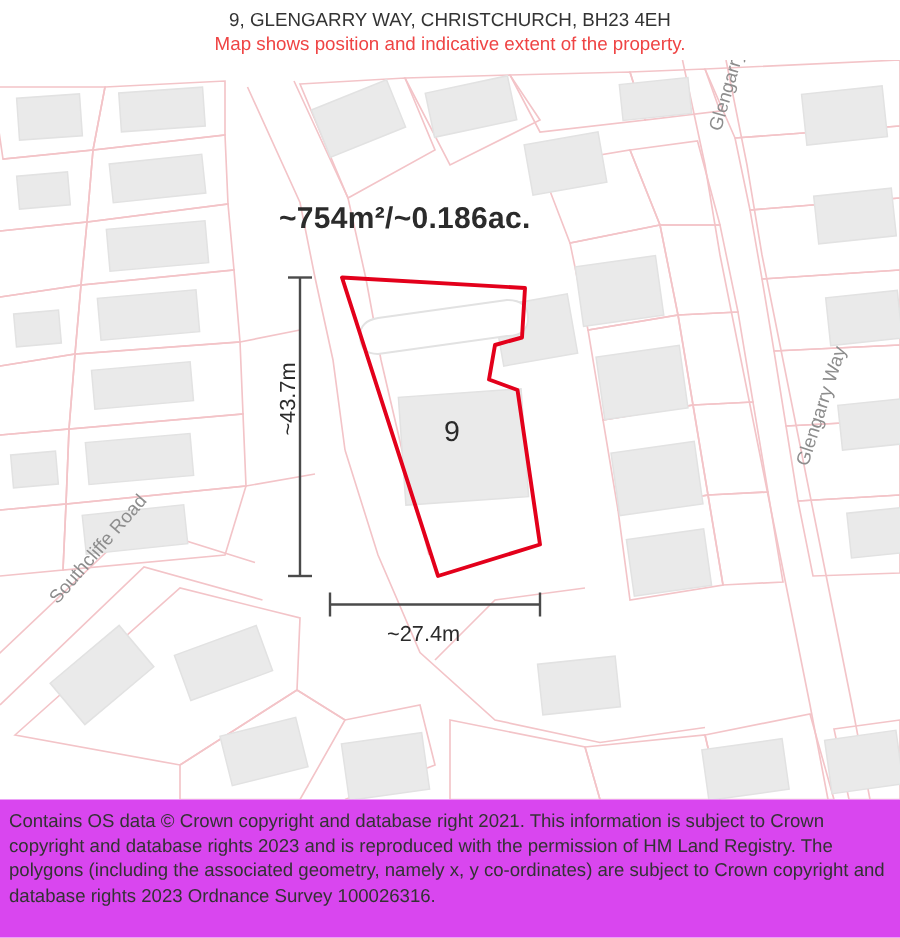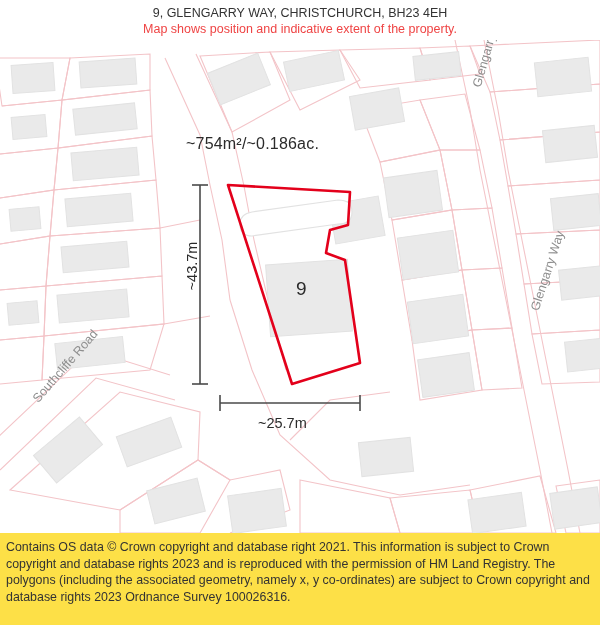--- a/index.html
+++ b/index.html
@@ -50,24 +50,25 @@
   }
   .map svg {
     position: absolute;
     top: 0; left: 0;
   }
   
   .area-label {
     position: absolute;
     left: 186px;
     top: 95px;
-    font-size: 16px;
+    font-size: 20px;
     color: #2b2b2b;
     letter-spacing: 0.2px;
     white-space: nowrap;
+    font-weight: bold;
   }
   .house-number {
     position: absolute;
     left: 296px;
     top: 238px;
     font-size: 19px;
     color: #2b2b2b;
   }
   .dim-vertical {
     position: absolute;
@@ -111,21 +112,21 @@
     transform: rotate(-49deg);
     transform-origin: left top;
   }
   
   .footer {
     position: absolute;
     left: 0;
     top: 533px;
     width: 600px;
     height: 92px;
-    background: #fde047;
+    background: #d946ef;
     box-sizing: border-box;
     padding: 6px 6px 0 6px;
   }
   .footer p {
     margin: 0;
     font-size: 12.4px;
     line-height: 16.5px;
     color: #333333;
   }
 </style>
@@ -264,21 +265,21 @@
 
         <line x1="220" y1="363" x2="360" y2="363"></line>
         <line x1="220" y1="355" x2="220" y2="371"></line>
         <line x1="360" y1="355" x2="360" y2="371"></line>
       </g>
     </svg>
 
     <div class="area-label">~754m²/~0.186ac.</div>
     <div class="house-number">9</div>
     <div class="dim-vertical">~43.7m</div>
-    <div class="dim-horizontal">~25.7m</div>
+    <div class="dim-horizontal">~27.4m</div>
 
     <div class="street-label" id="street-glengarry-top">Glengarry Way</div>
     <div class="street-label" id="street-glengarry-bottom">Glengarry Way</div>
     <div class="street-label" id="street-southcliffe">Southcliffe Road</div>
   </div>
 
   <div class="footer">
     <p>Contains OS data © Crown copyright and database right 2021. This information is subject to Crown copyright and database rights 2023 and is reproduced with the permission of HM Land Registry. The polygons (including the associated geometry, namely x, y co-ordinates) are subject to Crown copyright and database rights 2023 Ordnance Survey 100026316.</p>
   </div>
 

